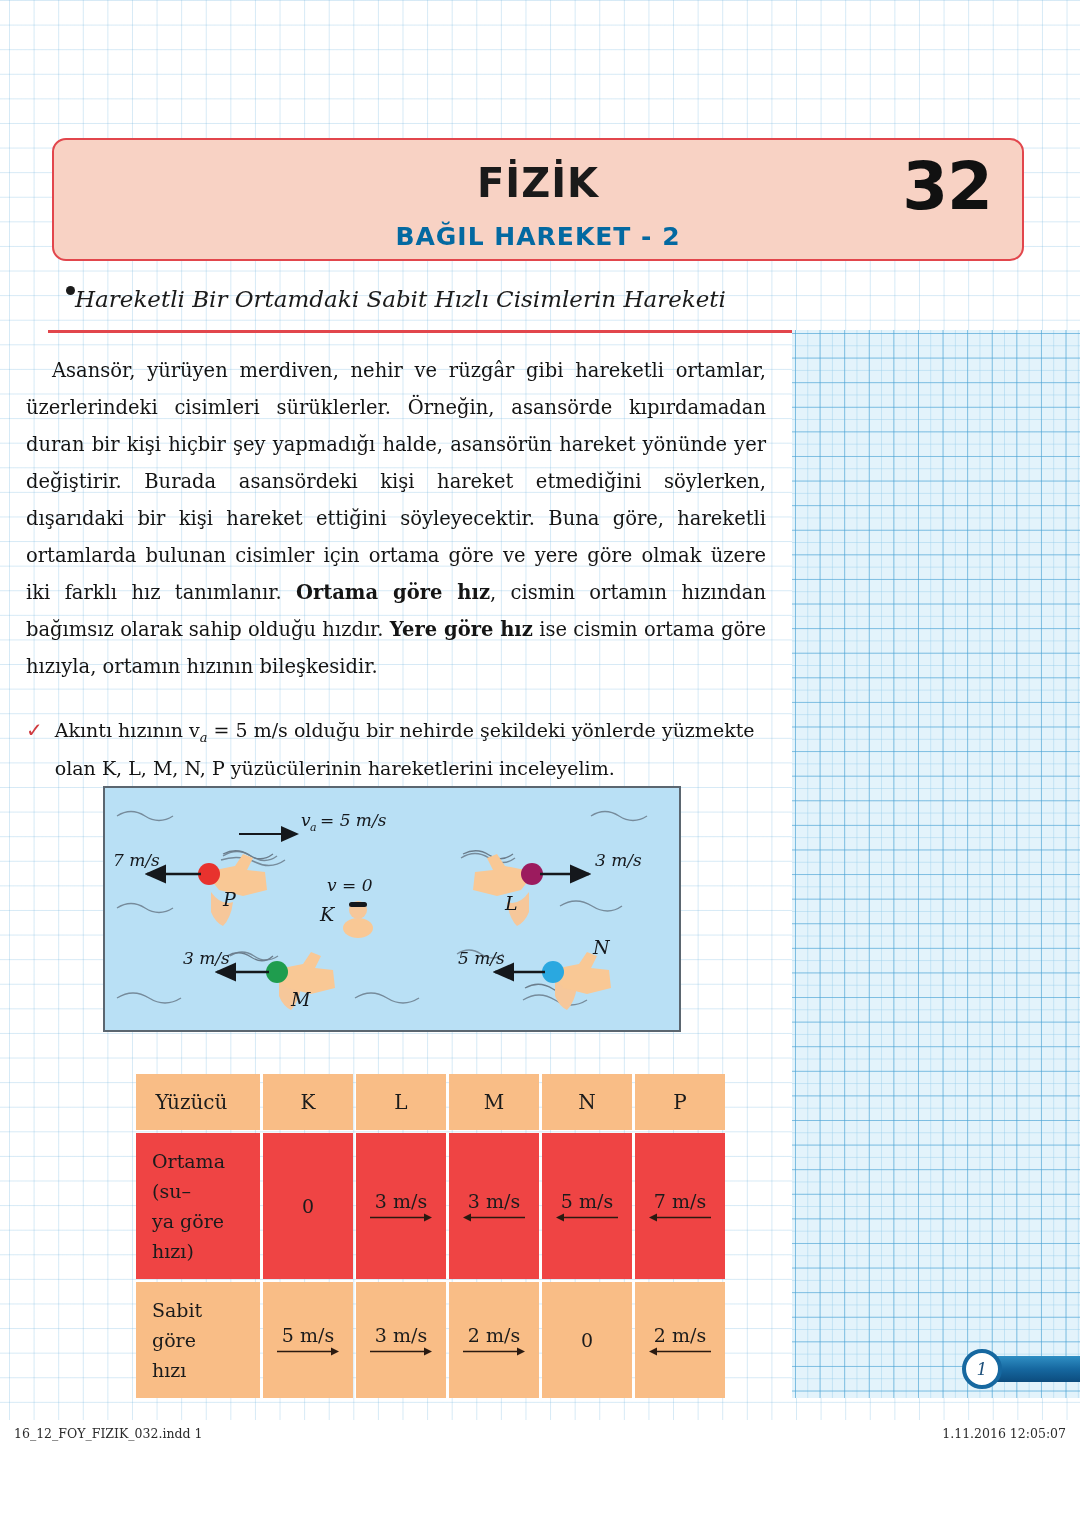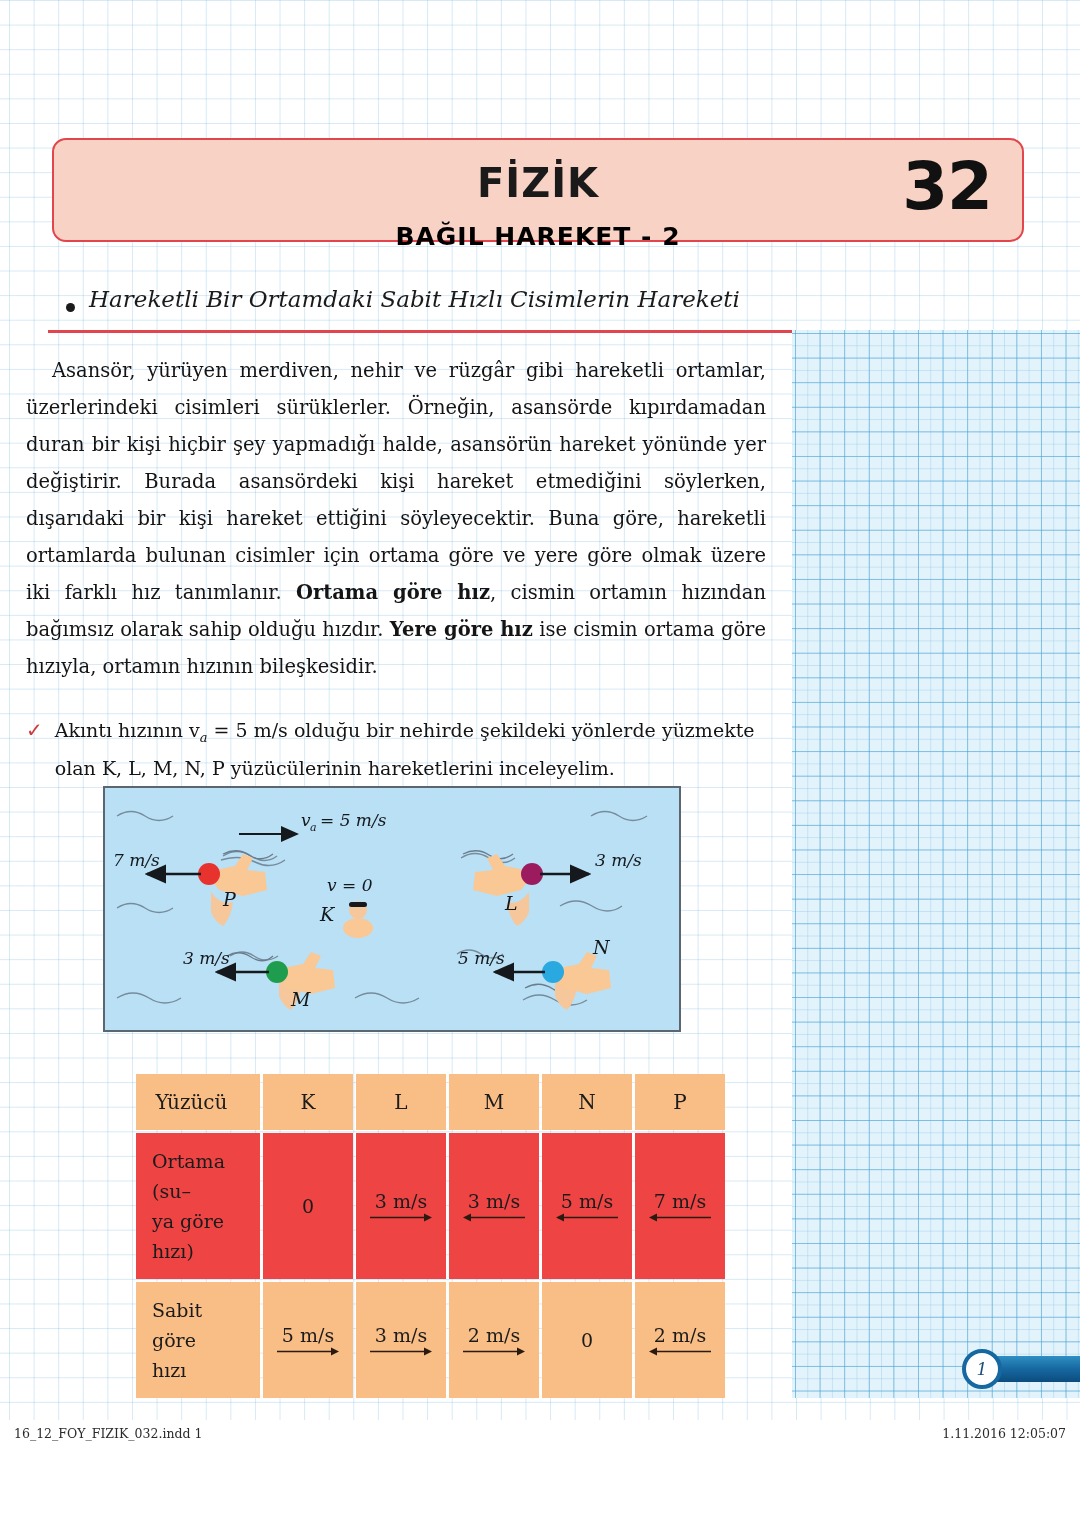--- a/index.html
+++ b/index.html
@@ -53,21 +53,21 @@
       12.3px 12.3px;
     background-position: 3px 3px, 3px 3px, 3px 3px, 3px 3px;
   }
 
   
   .header-box {
     position: absolute;
     left: 52px;
     top: 138px;
     width: 972px;
-    height: 104px;
+    height: 123px;
     background: #f8d2c4;
     border: 2px solid #e2464c;
     border-radius: 14px;
   }
   .header-title {
     position: absolute;
     left: 0; right: 0;
     top: 20px;
     text-align: center;
     font-family: "DejaVu Sans", sans-serif;
@@ -77,43 +77,42 @@
     letter-spacing: 1px;
   }
   .header-sub {
     position: absolute;
     left: 0; right: 0;
     top: 82px;
     text-align: center;
     font-family: "DejaVu Sans", sans-serif;
     font-size: 25px;
     font-weight: bold;
-    color: #000000;
+    color: #0369a1;
     letter-spacing: 1px;
   }
   .header-number {
     position: absolute;
     right: 30px;
     top: 8px;
     font-family: "DejaVu Sans", sans-serif;
     font-size: 66px;
     font-weight: bold;
     color: #111111;
     letter-spacing: -1px;
   }
 
   
   .topic-line {
     position: absolute;
     left: 56px;
     top: 286px;
     width: 900px;
     display: flex;
-    align-items: flex-end;
-    gap: 14px;
+    align-items: flex-start;
   }
   .topic-bullet {
     width: 9px; height: 9px;
     background: #1b1b1b;
     border-radius: 50%;
     flex: none;
     margin-left: 10px;
   }
   .topic-text {
     font-family: "DejaVu Serif", serif;

